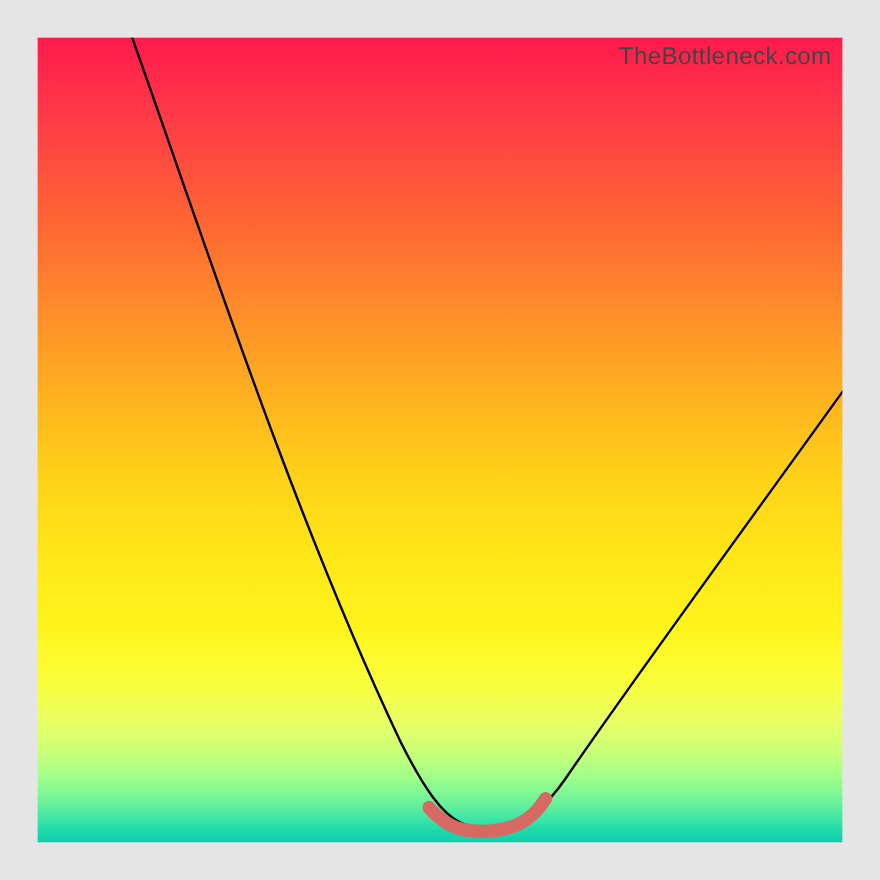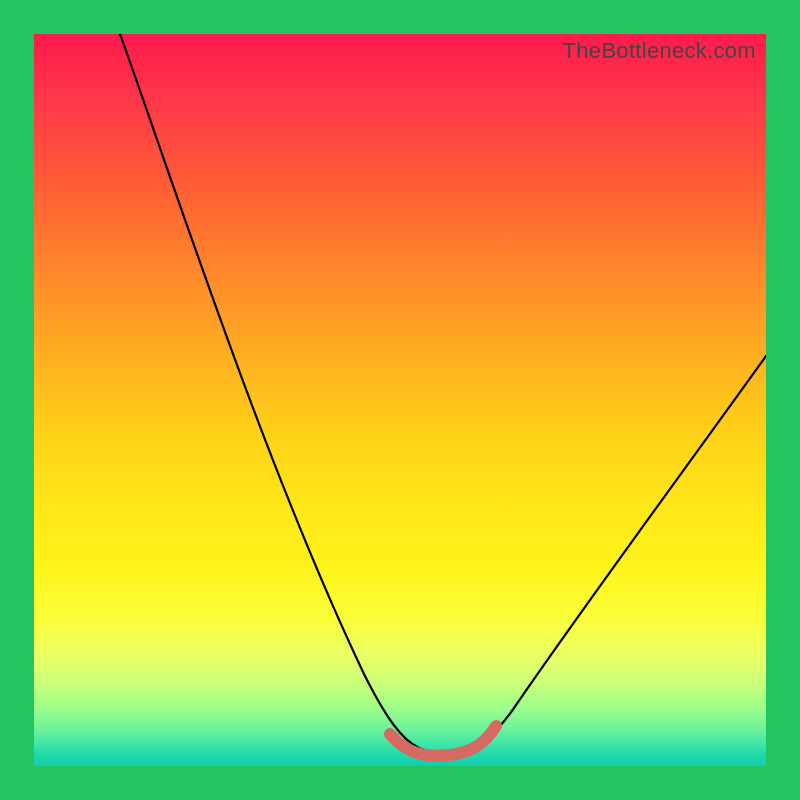--- a/index.html
+++ b/index.html
@@ -8,21 +8,21 @@
     width: 800px;
     height: 800px;
     overflow: hidden;
     background: #000;
     font-family: Arial, Helvetica, sans-serif;
   }
   .frame {
     position: relative;
     width: 800px;
     height: 800px;
-    background: #22c55e;
+    background: #e5e5e5;
   }
   .plot {
     position: absolute;
     left: 34px;
     top: 34px;
     width: 732px;
     height: 732px;
     overflow: hidden;
   }
   .gradient {

